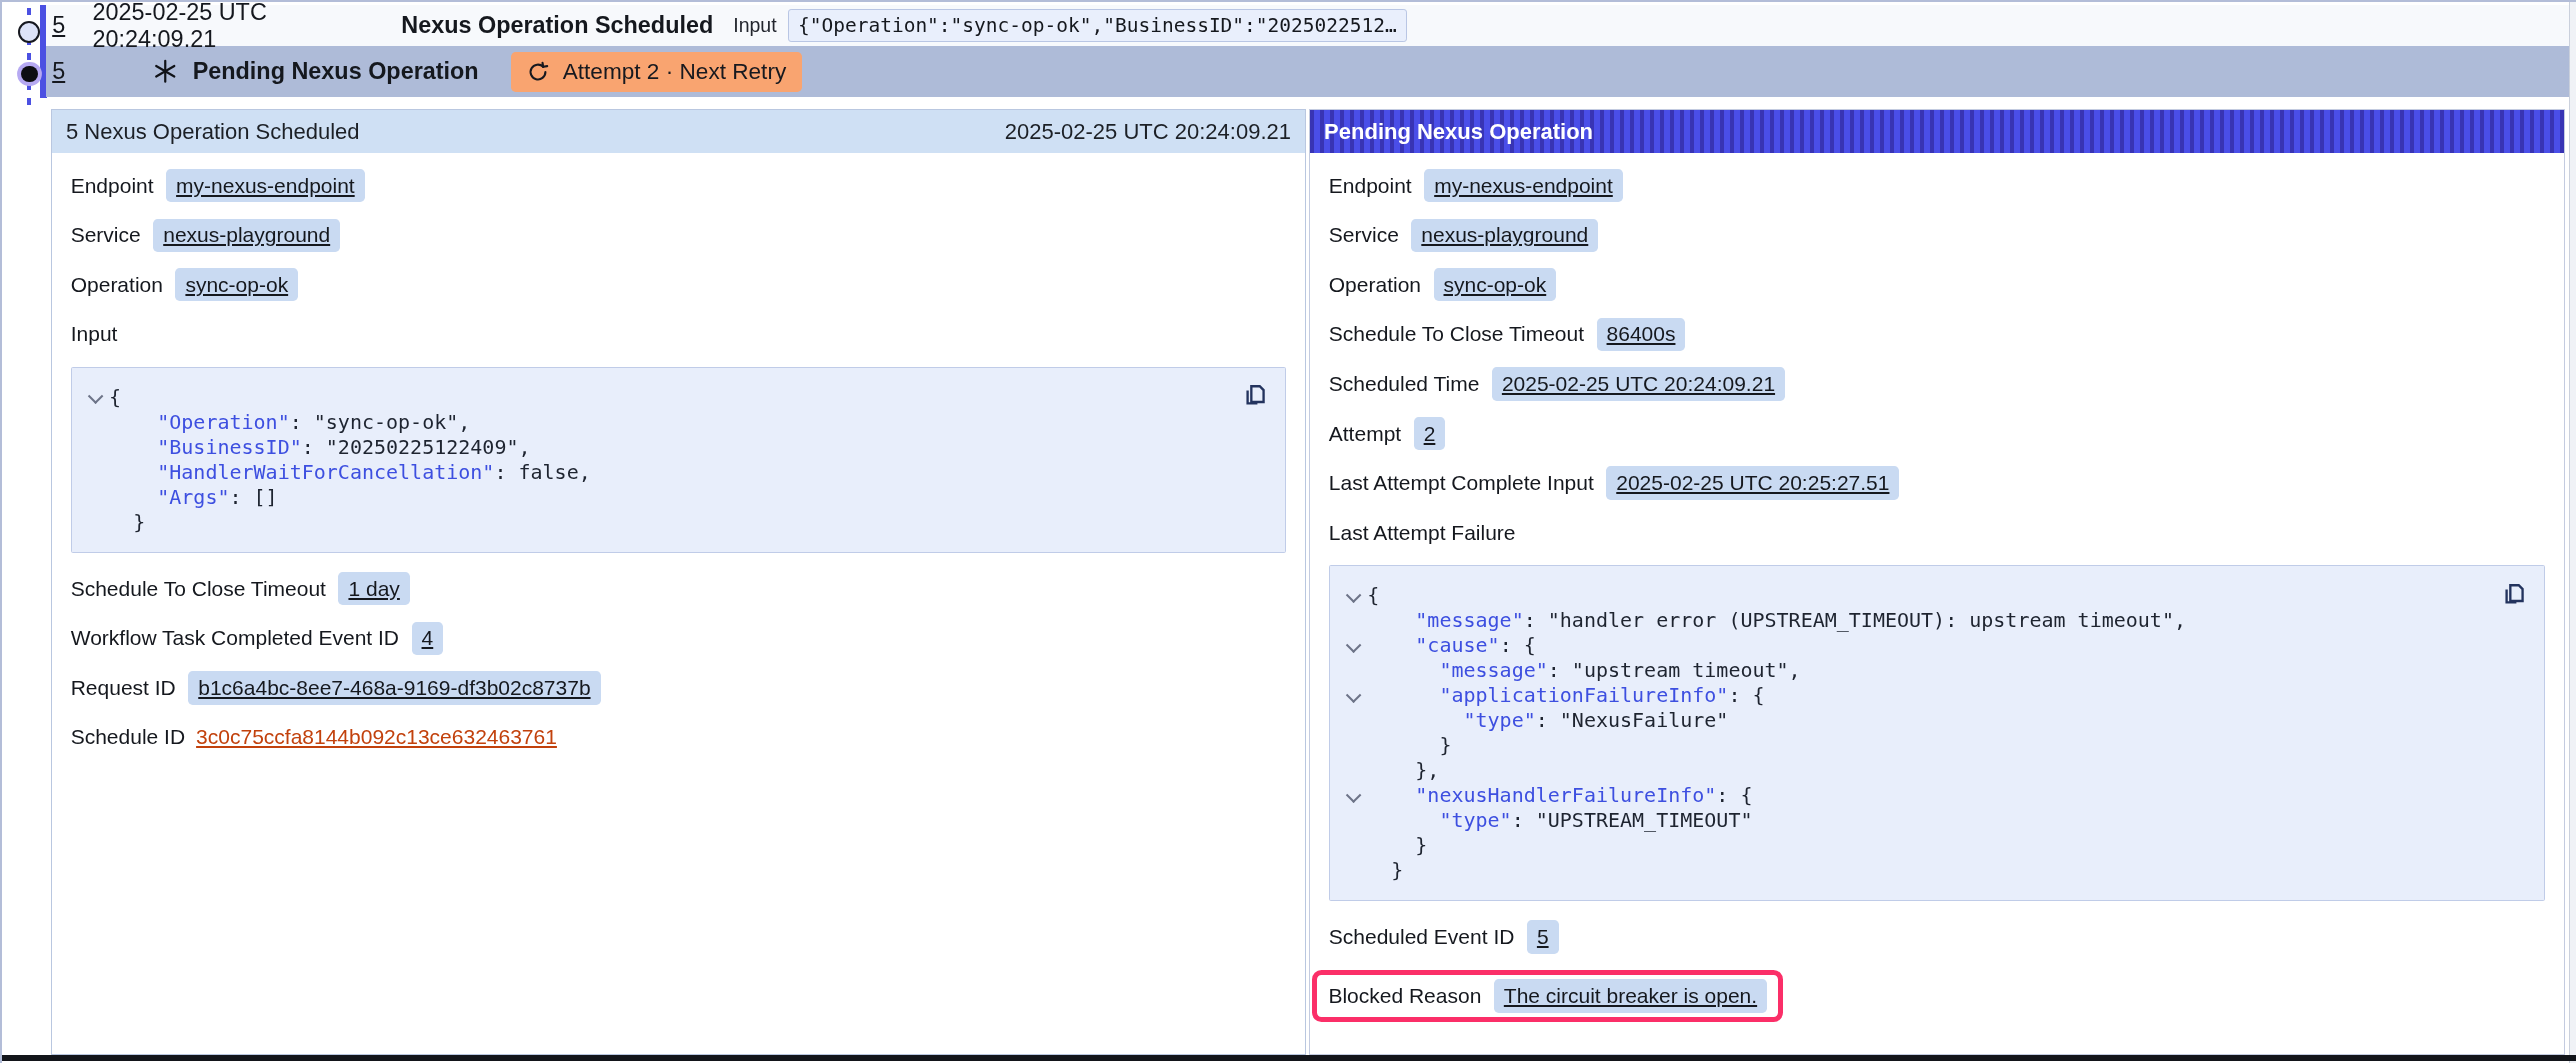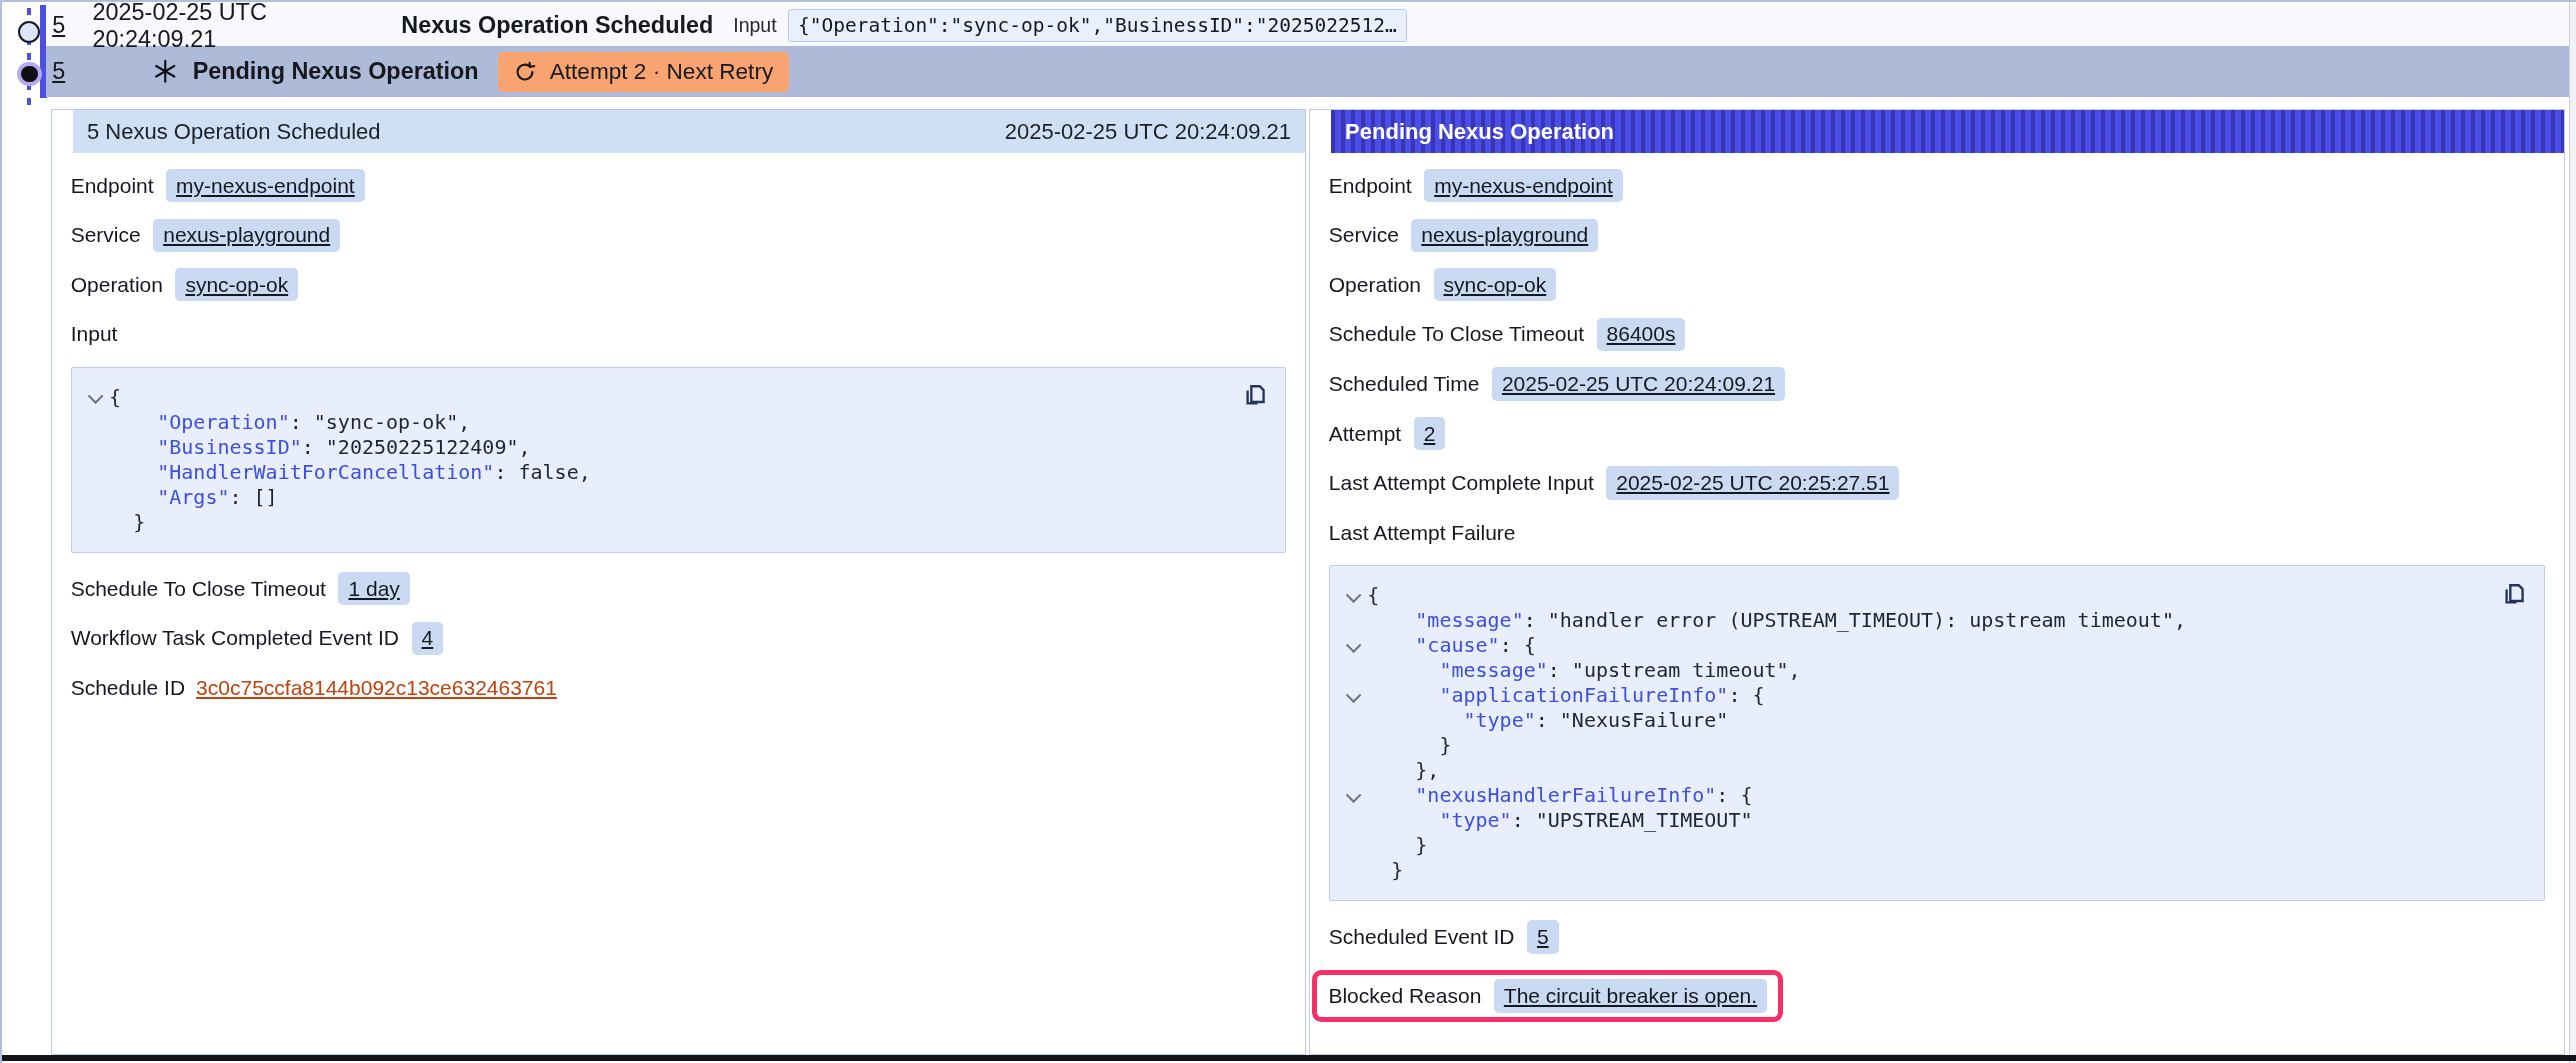--- a/index.html
+++ b/index.html
@@ -21,30 +21,30 @@
   .row1{height:41px;background:#f7f9fc;}
   .row2{height:51px;background:var(--selected-row);}
   .row-id{width:31px;margin-left:6.2px;font-size:23.4px;color:#15181e;text-decoration:underline;cursor:pointer;}
   .row-time{margin-left:9.4px;width:290px;font-size:23.4px;}
   .row-title{margin-left:18.7px;font-weight:700;font-size:23.4px;}
   .row-label{margin-left:20px;font-size:19.5px;color:#23262e;}
   .mono-chip{margin-left:11px;font-family:"DejaVu Sans Mono",monospace;font-size:19.5px;background:#e9effc;
     border:1.6px solid #b9c6e4;border-radius:3.1px;padding:3.9px 9.4px;white-space:nowrap;overflow:hidden;max-width:639px;}
   .asterisk-icon{margin-left:69px;width:26.5px;height:26.5px;flex:none;}
   .row2 .row-title{margin-left:14px;}
-  .retry-badge{margin-left:19px;display:inline-flex;align-items:center;gap:12.5px;background:var(--retry-orange);
+  .retry-badge{margin-left:32px;display:inline-flex;align-items:center;gap:12.5px;background:var(--retry-orange);
     border-radius:4.7px;padding:7px 15.6px;font-size:22.6px;color:#17191f;}
   .retry-icon{width:24px;height:24px;flex:none;}
 
   
   .panels{position:absolute;left:49px;top:107px;right:11px;height:946px;display:flex;gap:3.1px;}
   .card{box-sizing:border-box;background:#fff;}
   .left-card{flex:none;width:1255px;border:1.6px solid #b9c7e0;}
   .right-card{flex:1;border:1.6px solid #c3cbe0;}
-  .card header{height:43px;display:flex;align-items:center;justify-content:space-between;padding:0 14px;font-size:22px;margin-left:21px;}
+  .card header{height:43px;display:flex;align-items:center;justify-content:space-between;padding:0 14px;font-size:22px;}
   .left-card header{background:var(--left-header-bg);color:#1c2026;}
   .right-card header{background:repeating-linear-gradient(90deg,var(--stripe-dark) 0 3.9px,var(--stripe-light) 3.9px 10px);
     color:#ffffff;font-weight:700;}
   .card-body{padding:15.6px 18.7px;}
 
   .field-row{display:flex;align-items:center;margin:0 0 15.6px 0;min-height:34px;font-size:21px;}
   .field-label{color:#15181e;}
   .badge{background:var(--badge-bg);border-radius:4.7px;padding:4.7px 10px;margin-left:12.5px;color:#15181e;text-decoration:underline;}
   .link-value{margin-left:11px;color:#c2410c;text-decoration:underline;cursor:pointer;}
   .annotation-box{display:inline-flex;align-items:center;border:5.5px solid var(--annotation-pink);
@@ -151,20 +151,24 @@
         <div id="left-fields-bottom">
             <div class="field-row">
               <span class="field-label">Schedule To Close Timeout</span>
               <span class="badge">1 day</span>
             </div>
             <div class="field-row">
               <span class="field-label">Workflow Task Completed Event ID</span>
               <span class="badge">4</span>
             </div>
             <div class="field-row">
+              <span class="field-label">Request ID</span>
+              <span class="badge">b1c6a4bc-8ee7-468a-9169-df3b02c8737b</span>
+            </div>
+            <div class="field-row">
               <span class="field-label">Schedule ID</span>
               <a class="link-value">3c0c75ccfa8144b092c13ce632463761</a>
             </div>
           </div>
       </div>
     </section>
 
     <section class="card right-card">
       <header>
         <span>Pending Nexus Operation</span>

